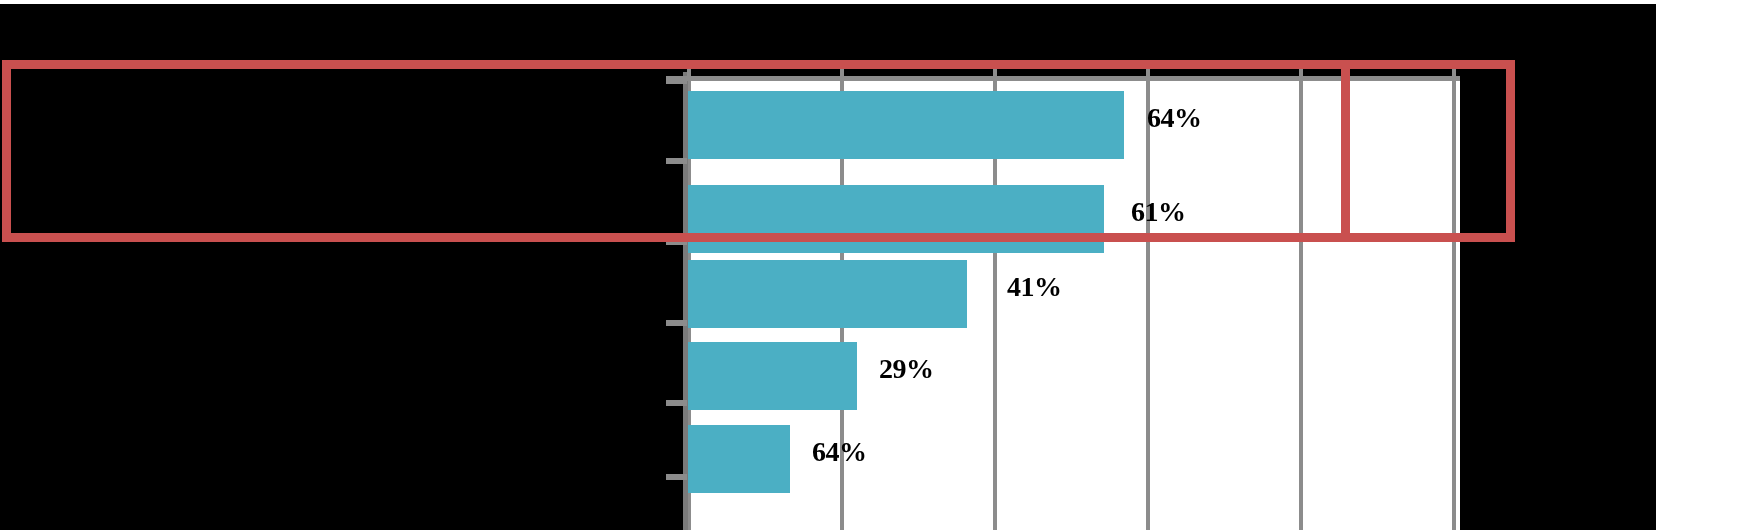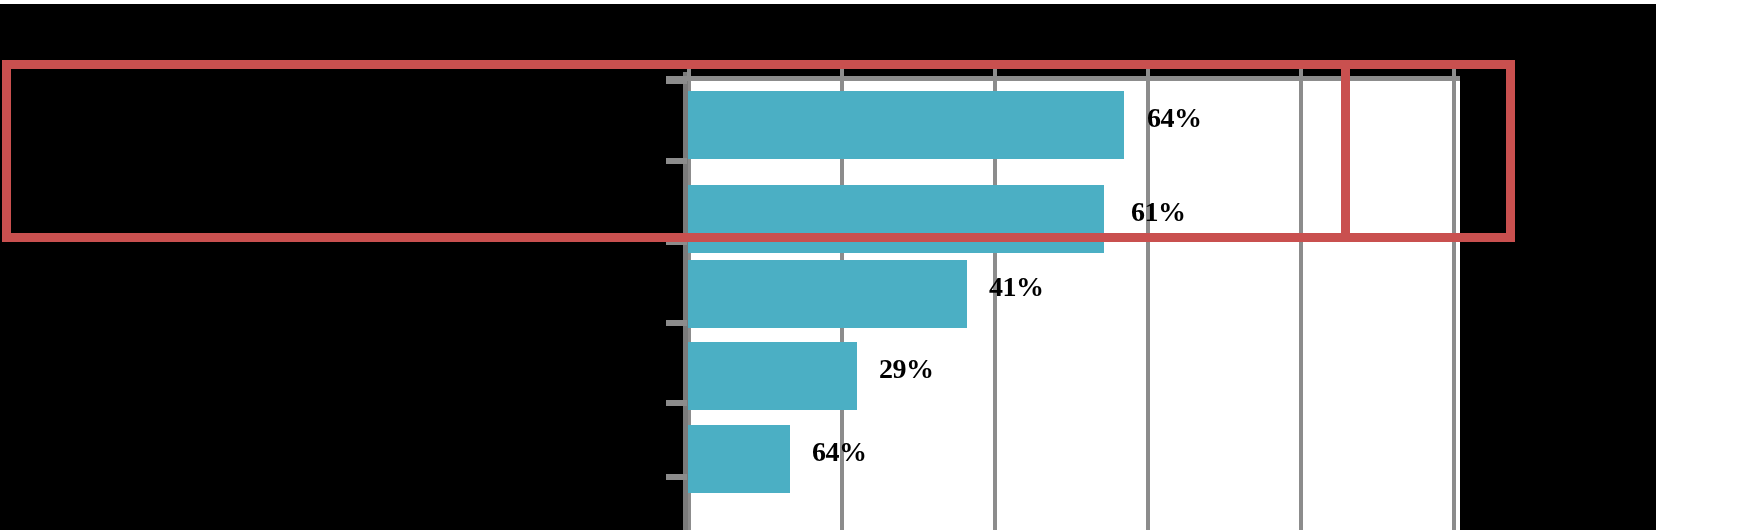--- a/index.html
+++ b/index.html
@@ -182,21 +182,21 @@
     <div class="gridline" style="left:765px;"></div>
 
     <div class="bar" style="top:11px;  width:437px; height:68px;"></div>
     <div class="bar" style="top:105px; width:417px; height:68px;"></div>
     <div class="bar" style="top:180px; width:280px; height:68px;"></div>
     <div class="bar" style="top:262px; width:170px; height:68px;"></div>
     <div class="bar" style="top:345px; width:103px; height:68px;"></div>
 
     <div class="bar-label" style="left:460px; top:24px;">64%</div>
     <div class="bar-label" style="left:444px; top:118px;">61%</div>
-    <div class="bar-label" style="left:302px; top:193px;">41%</div>
+    <div class="bar-label" style="left:320px; top:193px;">41%</div>
     <div class="bar-label" style="left:192px; top:275px;">29%</div>
     <div class="bar-label" style="left:125px; top:358px;">64%</div>
   </div>
 
   <div class="axis-spine"></div>
   <div class="axis-top"></div>
 
   <div class="tick-top" style="left:687px;"></div>
   <div class="tick-top" style="left:840px;"></div>
   <div class="tick-top" style="left:993px;"></div>

